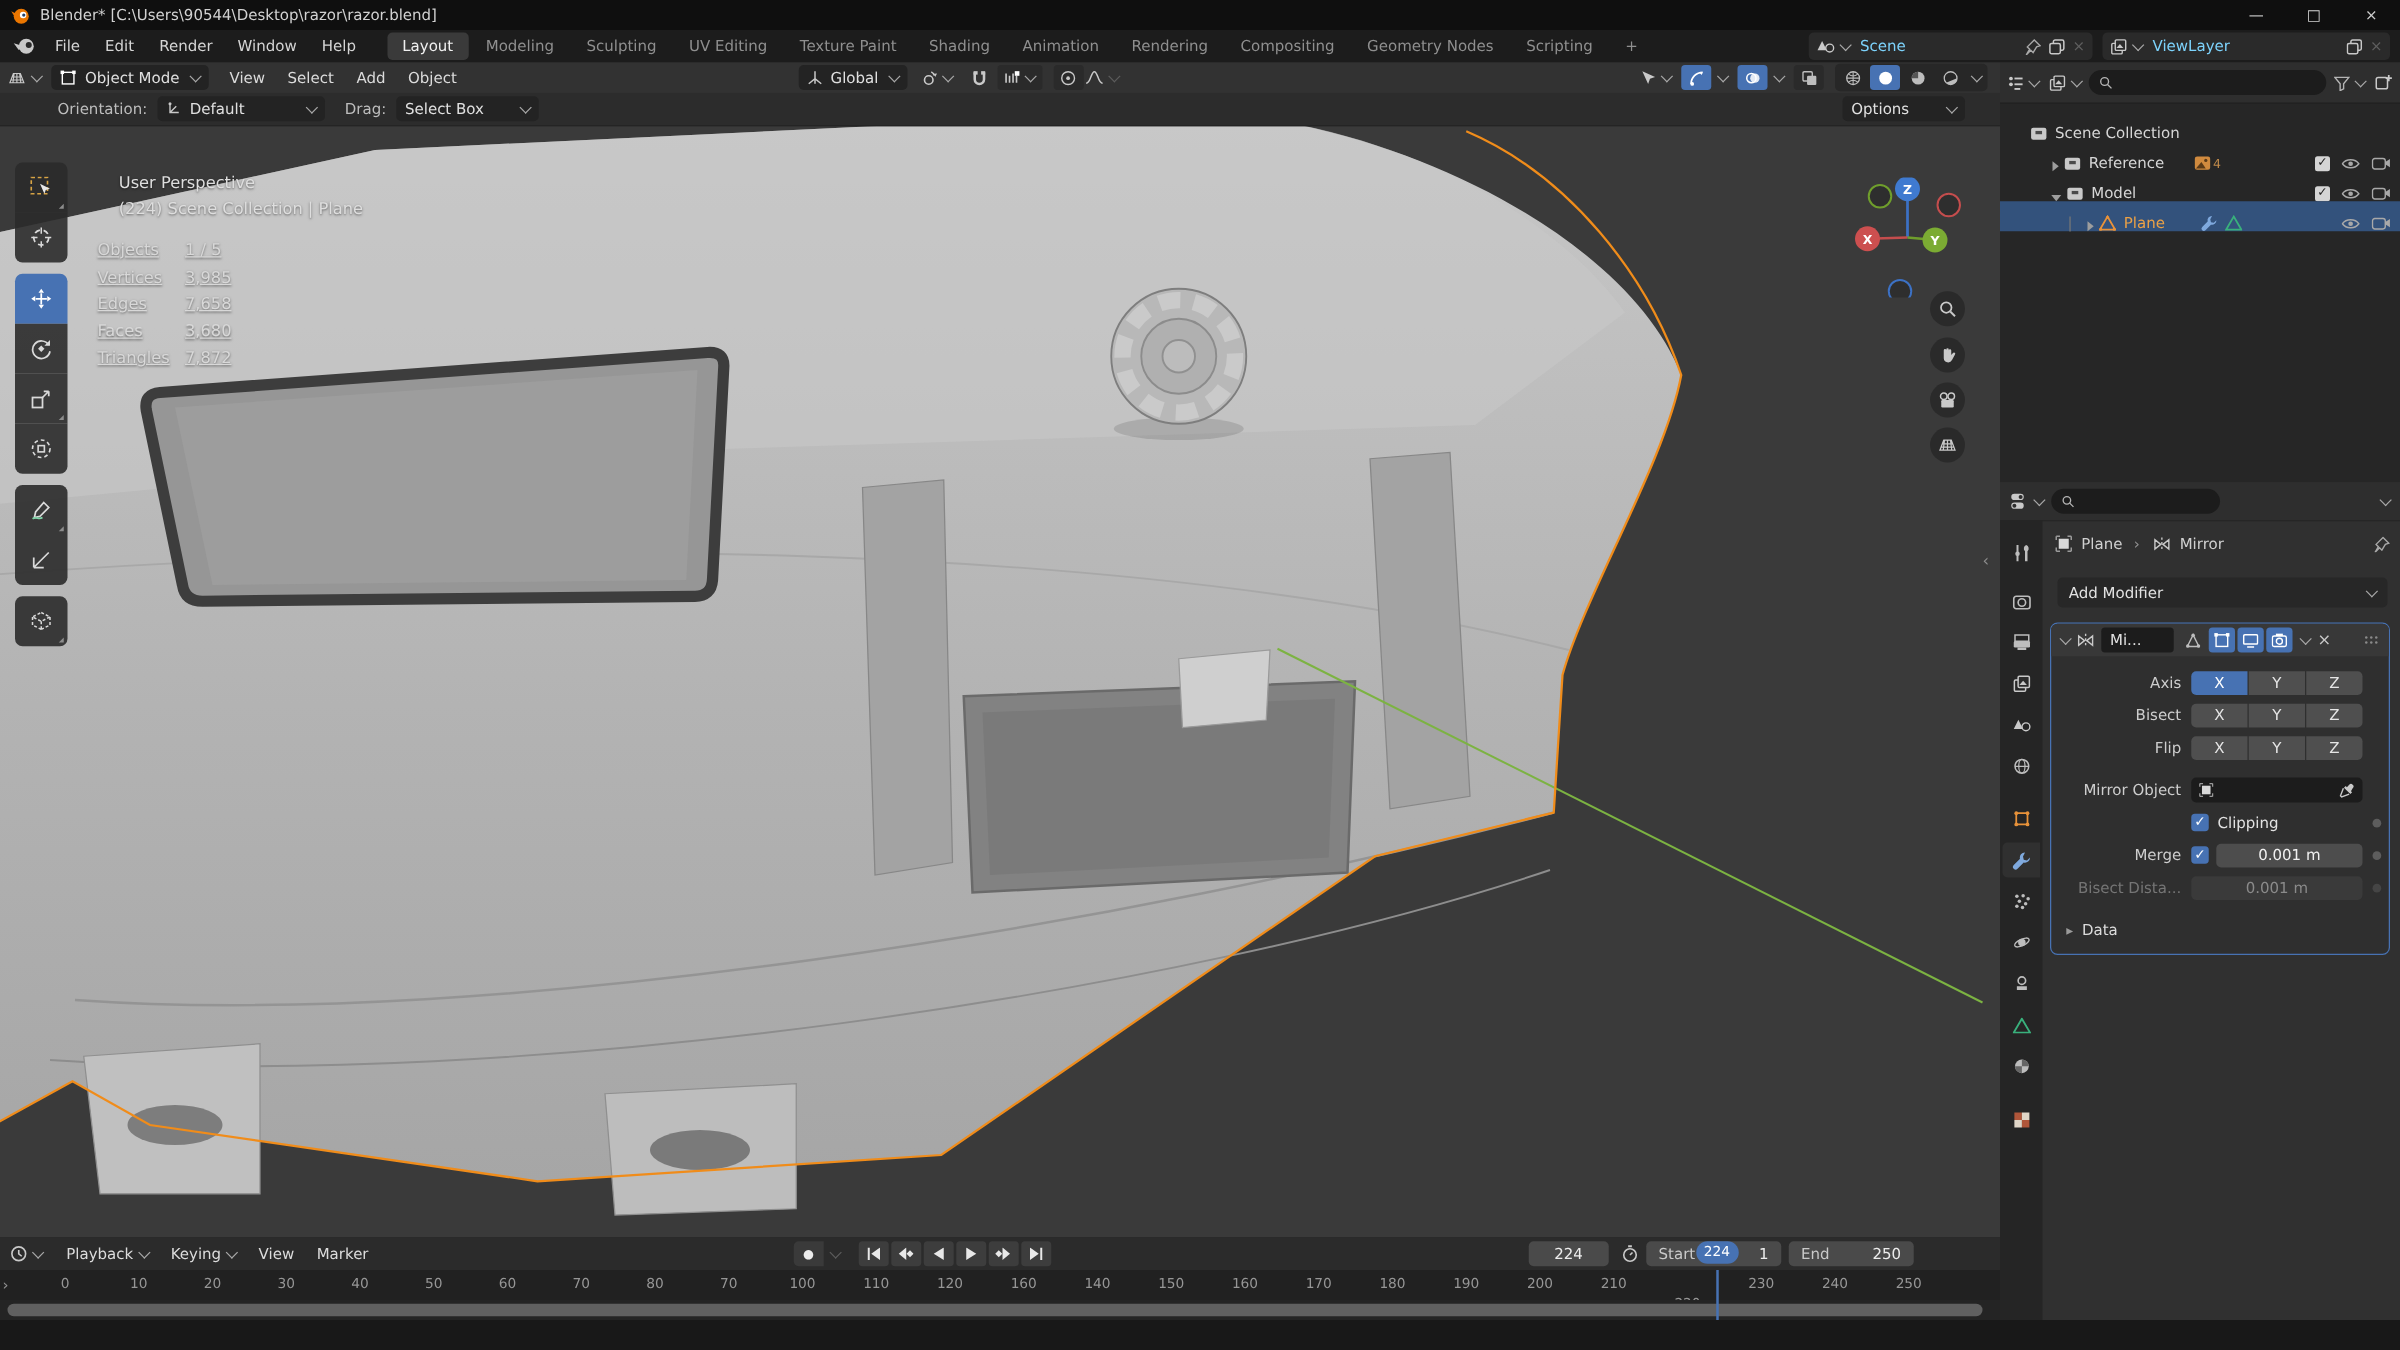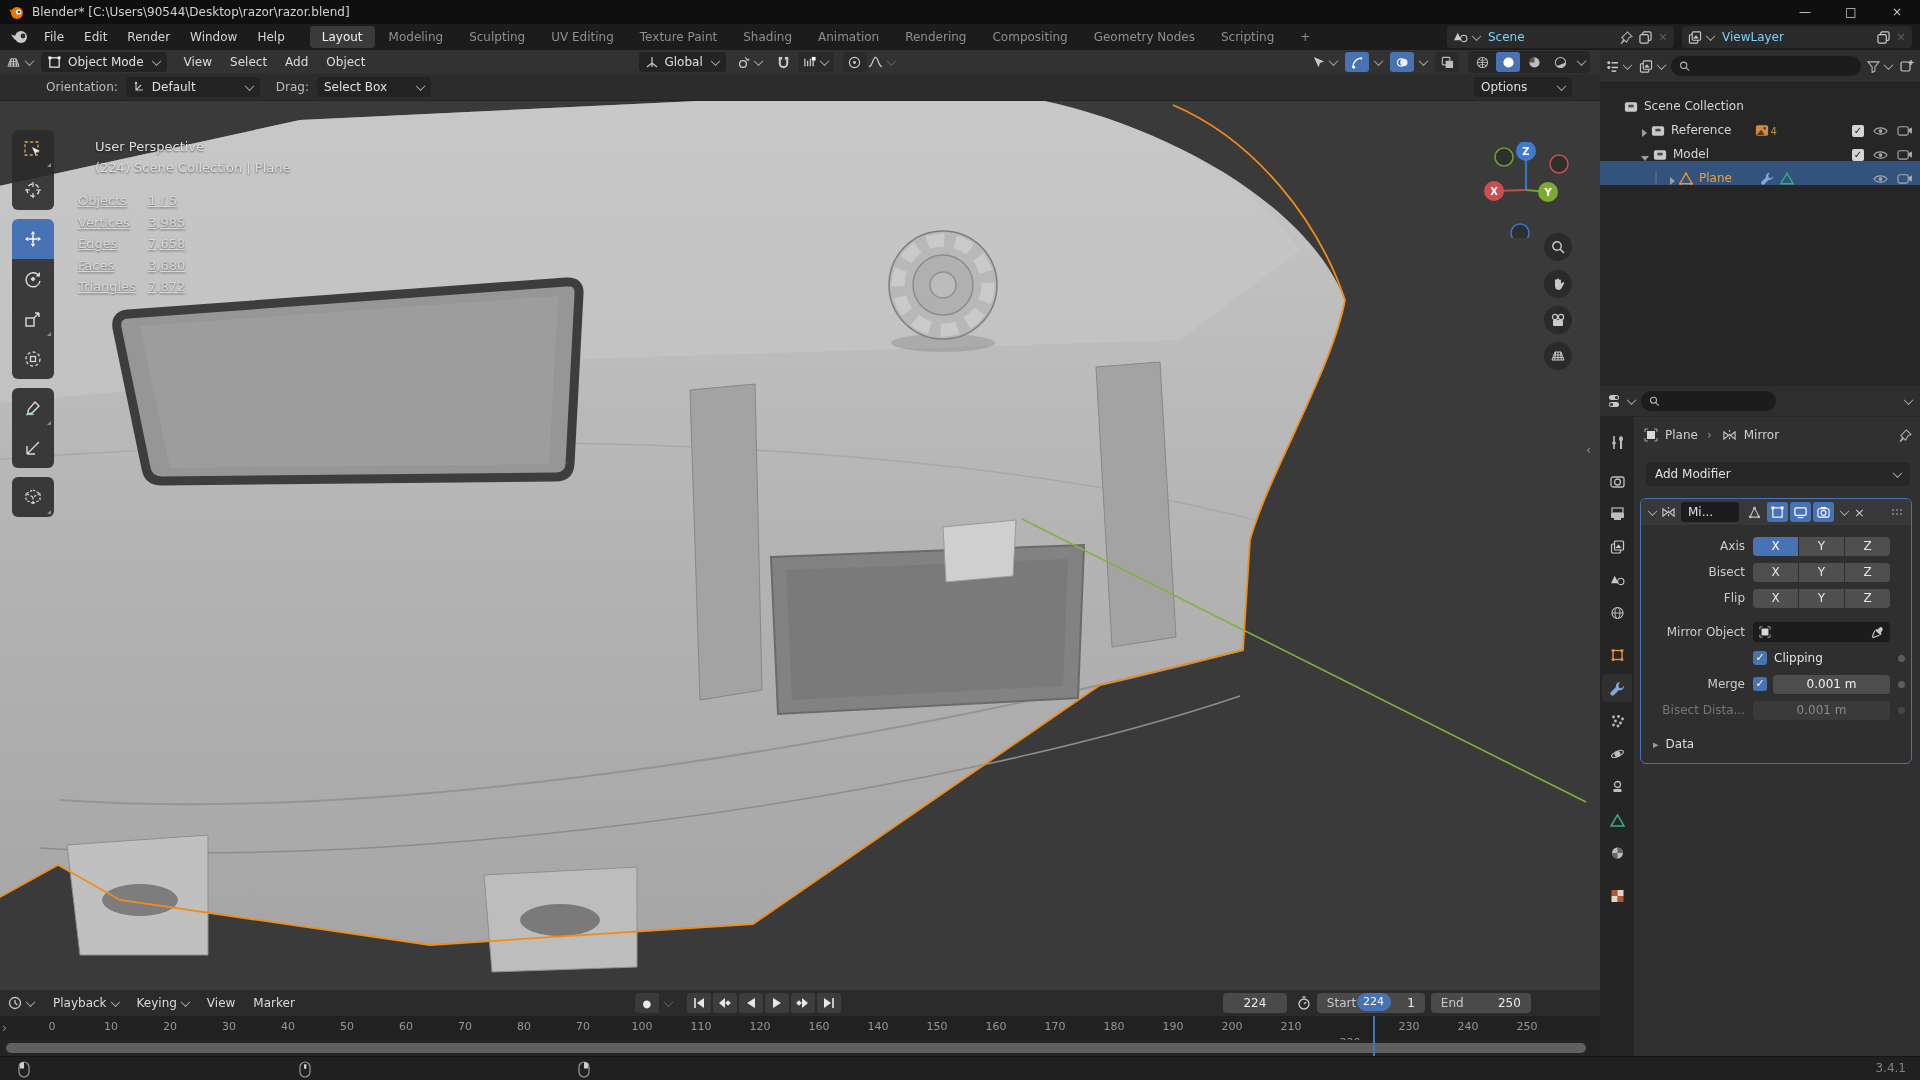--- a/index.html
+++ b/index.html
@@ -1115,26 +1115,14 @@
         <span class="tick" style="left: 1448px;">240</span>
         <span class="tick" style="left: 1507px;">250</span>
       </div>
     <div id="playhead-badge" style="left: 1356.6px;">224</div>
     <div id="playhead-line" style="left: 1372.6px;"></div>
     <div id="tl-track">
       <div id="tl-scroll"></div>
     </div>
   </div>
 
-  <div id="statusbar" class="abs">
-    <svg class="mouseic" style="left:18px" width="12" height="17">
-        <use href="#i-mouse-l"></use>
-      </svg>
-    <svg class="mouseic" style="left:299px" width="12" height="17">
-        <use href="#i-mouse-m"></use>
-      </svg>
-    <svg class="mouseic" style="left:578px" width="12" height="17">
-        <use href="#i-mouse-r"></use>
-      </svg>
-    <span id="version">3.4.1</span>
-  </div>
 
 </div>
 
 </body></html>

